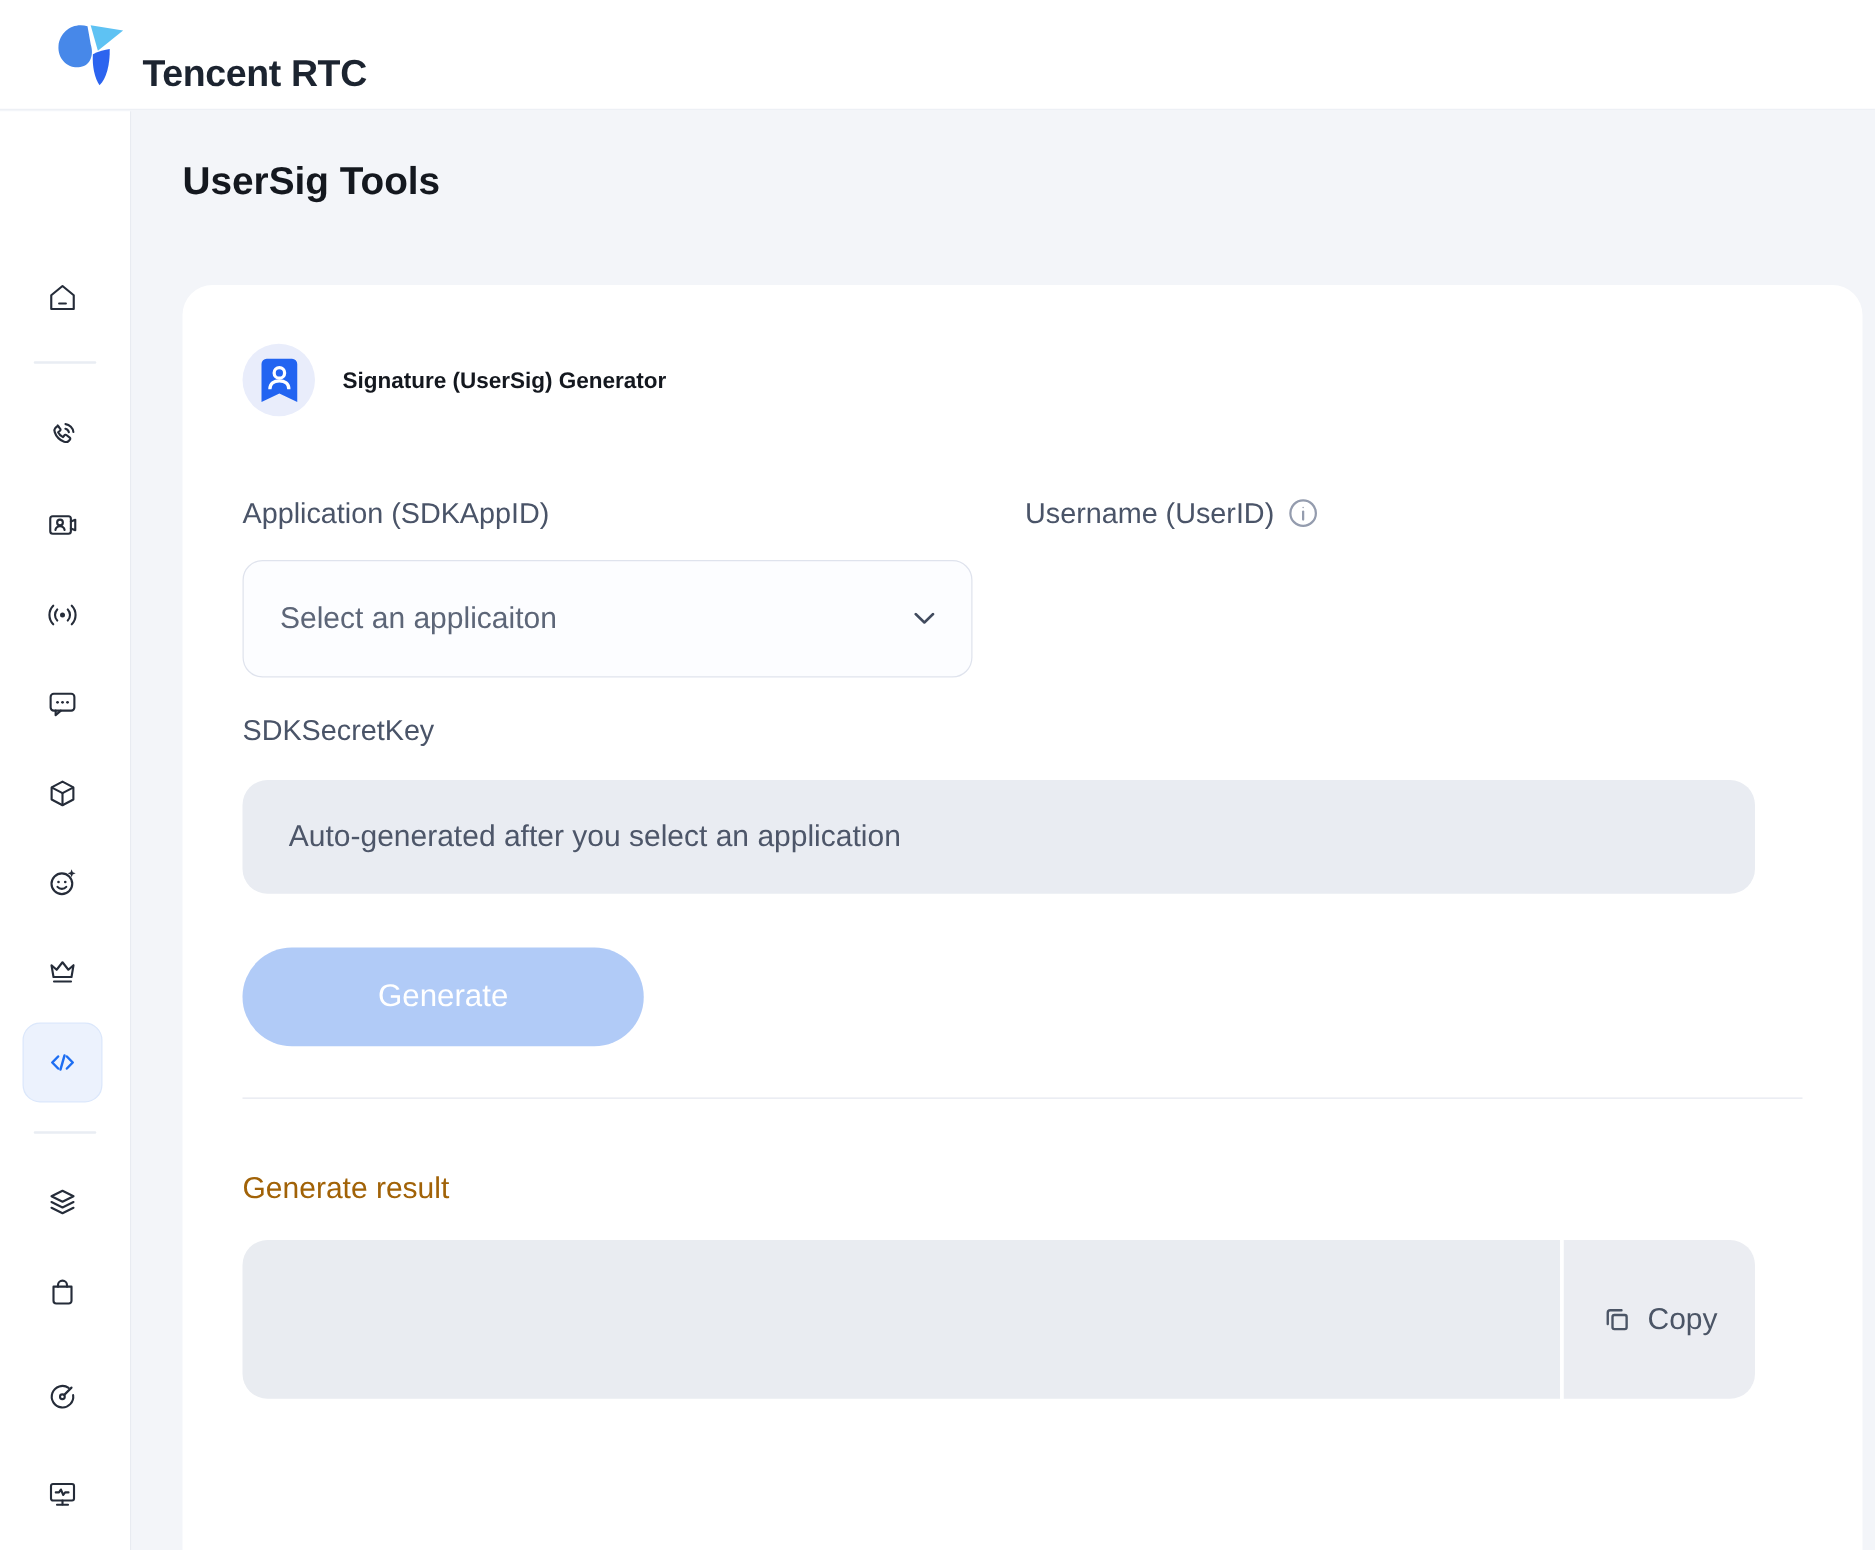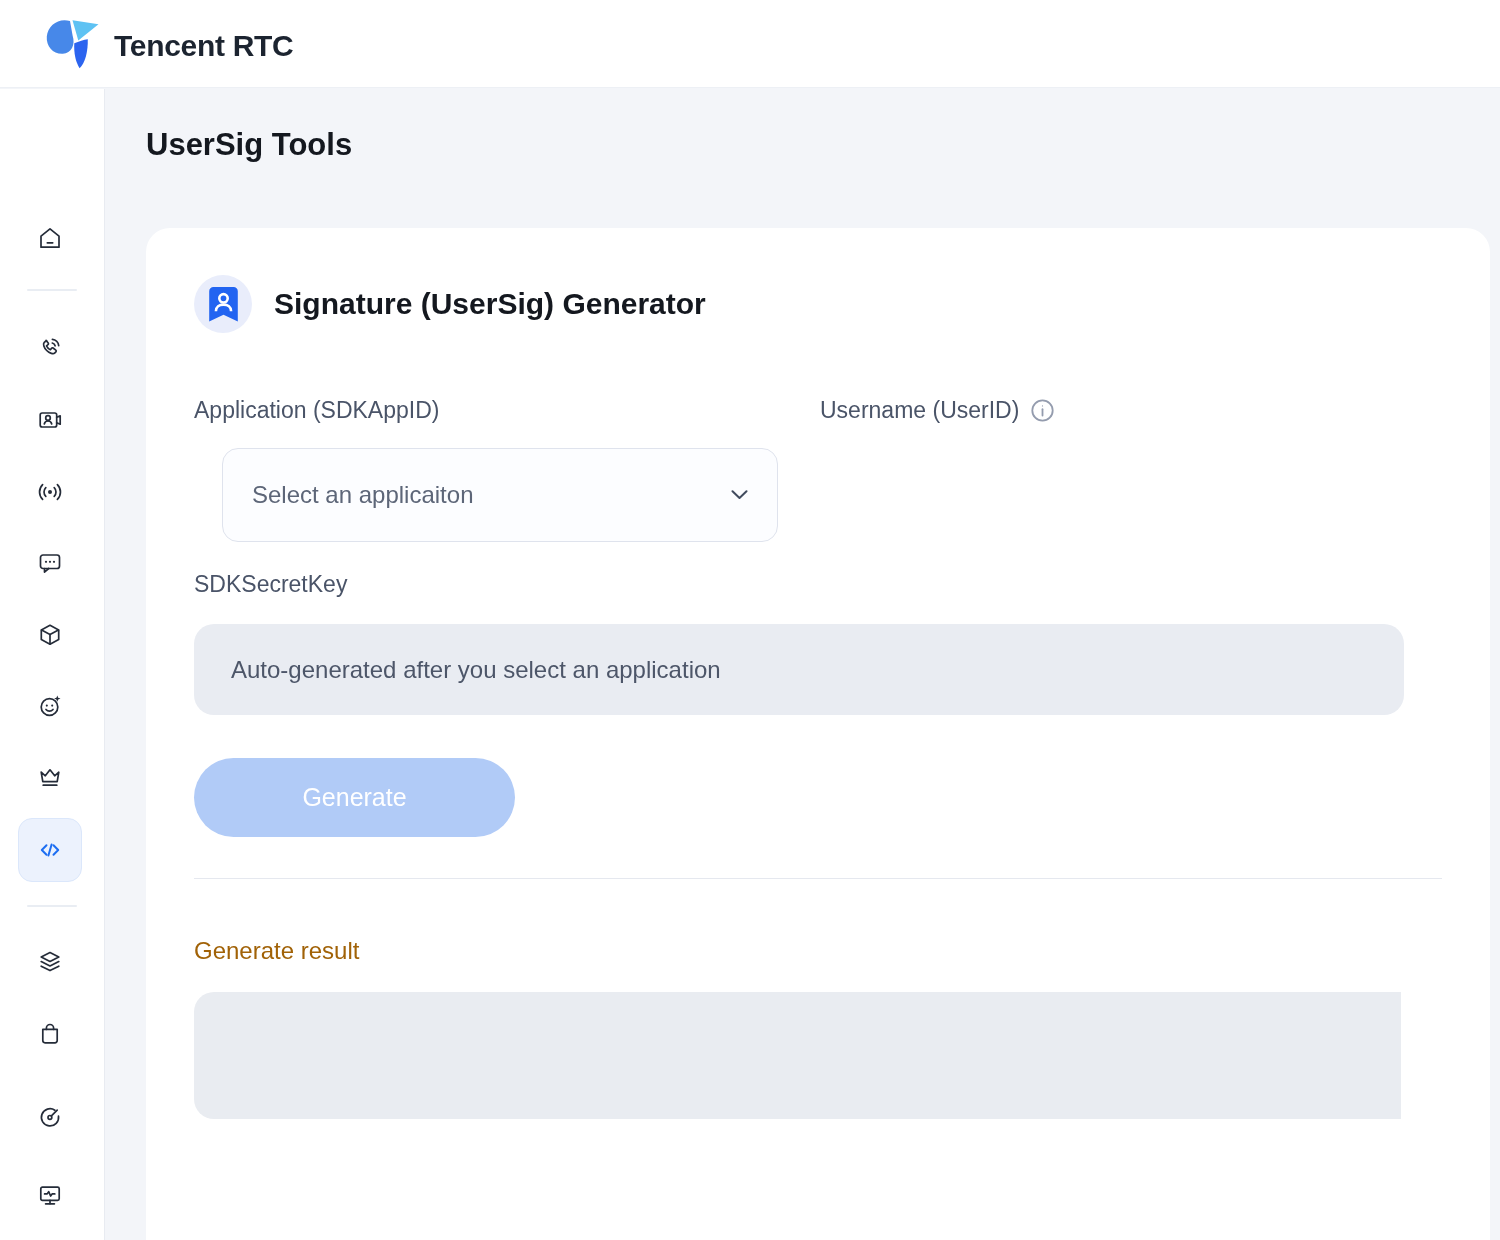--- a/index.html
+++ b/index.html
@@ -7,45 +7,45 @@
   body {
     position:relative; overflow:hidden;
     background:#f3f5f9;
     font-family:"Liberation Sans", sans-serif;
     color:#14181f;
   }
 
   
   .header { position:absolute; top:0; left:0; right:0; height:88px; background:#fff; border-bottom:1px solid #edf0f5; z-index:5; }
   .logo { position:absolute; left:44px; top:15px; width:57px; height:57px; }
-  .brand { position:absolute; left:114px; top:2px; height:88px; line-height:88px; font-size:30px; font-weight:bold; color:#1c2430; letter-spacing:-0.3px; }
+  .brand { position:absolute; left:114px; top:16px; height:88px; line-height:88px; font-size:30px; font-weight:bold; color:#1c2430; letter-spacing:-0.3px; }
 
   
   .sidebar { position:absolute; top:89px; left:0; width:105px; bottom:0; background:#fff; border-right:1px solid #e8ebf1; z-index:4; }
   .nav-item { position:absolute; left:18px; width:64px; height:64px; display:flex; align-items:center; justify-content:center; border-radius:14px; cursor:pointer; }
   .nav-item svg { display:block; fill:none; stroke:#252c39; stroke-width:1.7; stroke-linecap:round; stroke-linejoin:round; }
   .nav-item.active { background:#ecf2fd; border:1px solid #dbe7fb; }
   .nav-item.active svg { stroke:#1d6ef2; stroke-width:2; }
   .nav-divider { position:absolute; left:27px; width:50px; height:2px; background:#e9edf3; border-radius:1px; }
 
   
   .main { position:absolute; left:105px; top:89px; right:0; bottom:0; background:#f3f5f9; }
   .page-title { position:absolute; left:41px; top:38px; font-size:31px; font-weight:bold; color:#14181f; }
 
   .card { position:absolute; left:41px; right:10px; top:139px; height:1100px; background:#fff; border-radius:24px; padding:47px 48px; }
 
   .card-head { display:flex; align-items:center; gap:22px; }
   .badge-circle { width:58px; height:58px; border-radius:50%; background:#e9edfb; display:flex; align-items:center; justify-content:center; flex:0 0 auto; }
-  .card-title { font-size:30px; font-weight:bold; color:#14181f; }
+  .card-title { font-size:18px; font-weight:bold; color:#14181f; }
   .card-desc { margin-top:17px; font-size:22px; color:#8f99ab; }
 
   .form-row { display:flex; gap:42px; margin-top:64px; width:1210px; }
   .form-col { flex:1; min-width:0; }
   .field-label { font-size:23px; color:#4a5468; display:flex; align-items:center; gap:11px; height:27px; }
-  .select-box { margin-top:24px; height:94px; border:1px solid #dfe3ed; background:#fcfdff; border-radius:16px; display:flex; align-items:center; padding:0 29px; cursor:pointer;margin-left:28px; }
+  .select-box { margin-top:24px; height:94px; border:1px solid #dfe3ed; background:#fcfdff; border-radius:16px; display:flex; align-items:center; padding:0 29px; cursor:pointer; }
   .select-text { font-size:24px; color:#5d6678; flex:1; }
   .text-input { margin-top:24px; display:block; height:94px; width:100%; border:1px solid #dfe3ed; background:#fcfdff; border-radius:16px; padding:0 29px; font-size:24px; color:#333a47; font-family:inherit; outline:none; }
   .text-input::placeholder { color:#a3abbc; }
 
   .sk-label { margin-top:29px; font-size:23px; color:#4a5468; }
   .sk-box { margin-top:26px; width:1210px; height:91px; background:#e9ecf2; border-radius:20px; display:flex; align-items:center; padding:0 37px; font-size:24px; color:#4d5669; }
 
   .generate-btn { display:block; margin-top:43px; width:321px; height:79px; border:none; border-radius:40px; background:#b1cbf7; color:#ffffff; font-size:25px; font-family:inherit; cursor:not-allowed; }
 
   .hr { margin-top:41px; height:1px; background:#e5e8ef; }
@@ -241,16 +241,23 @@
 
     <button class="generate-btn" disabled="">Generate</button>
 
     <div class="hr"></div>
 
     <div class="result-label">Generate result</div>
 
     <div class="result-row">
       <div class="result-area"></div>
       <div class="result-sep"></div>
+      <div class="copy-btn">
+        <svg width="25" height="25" viewBox="0 0 25 25">
+            <path d="M5.2 16.2 V7.2 a2 2 0 0 1 2 -2 H16.2"></path>
+            <rect x="9" y="9" width="11.3" height="11.3" rx="1.5"></rect>
+          </svg>
+        <span>Copy</span>
+      </div>
     </div>
 
   </div>
 </div>
 
 </body></html>

